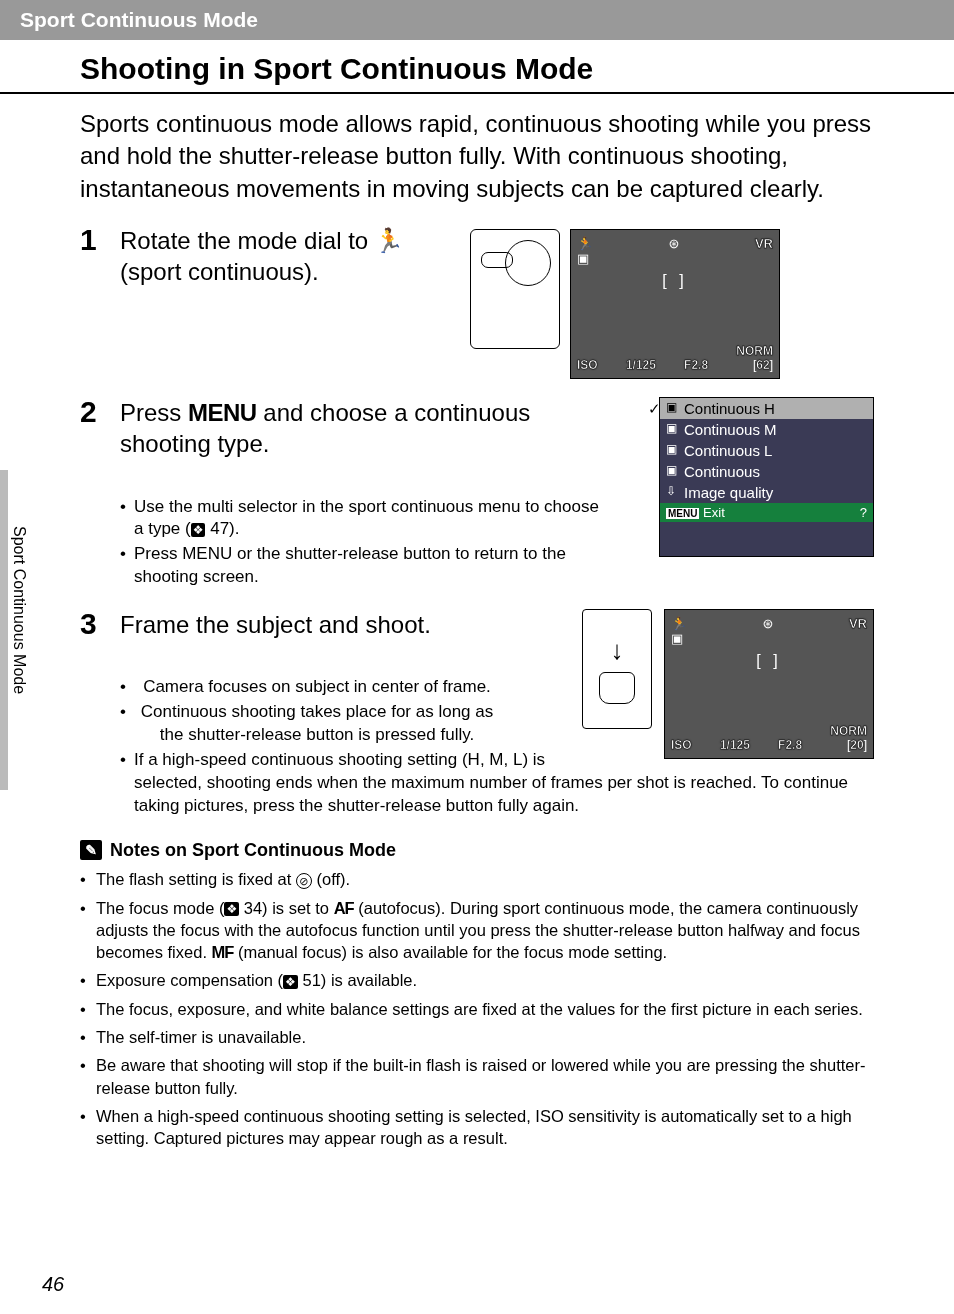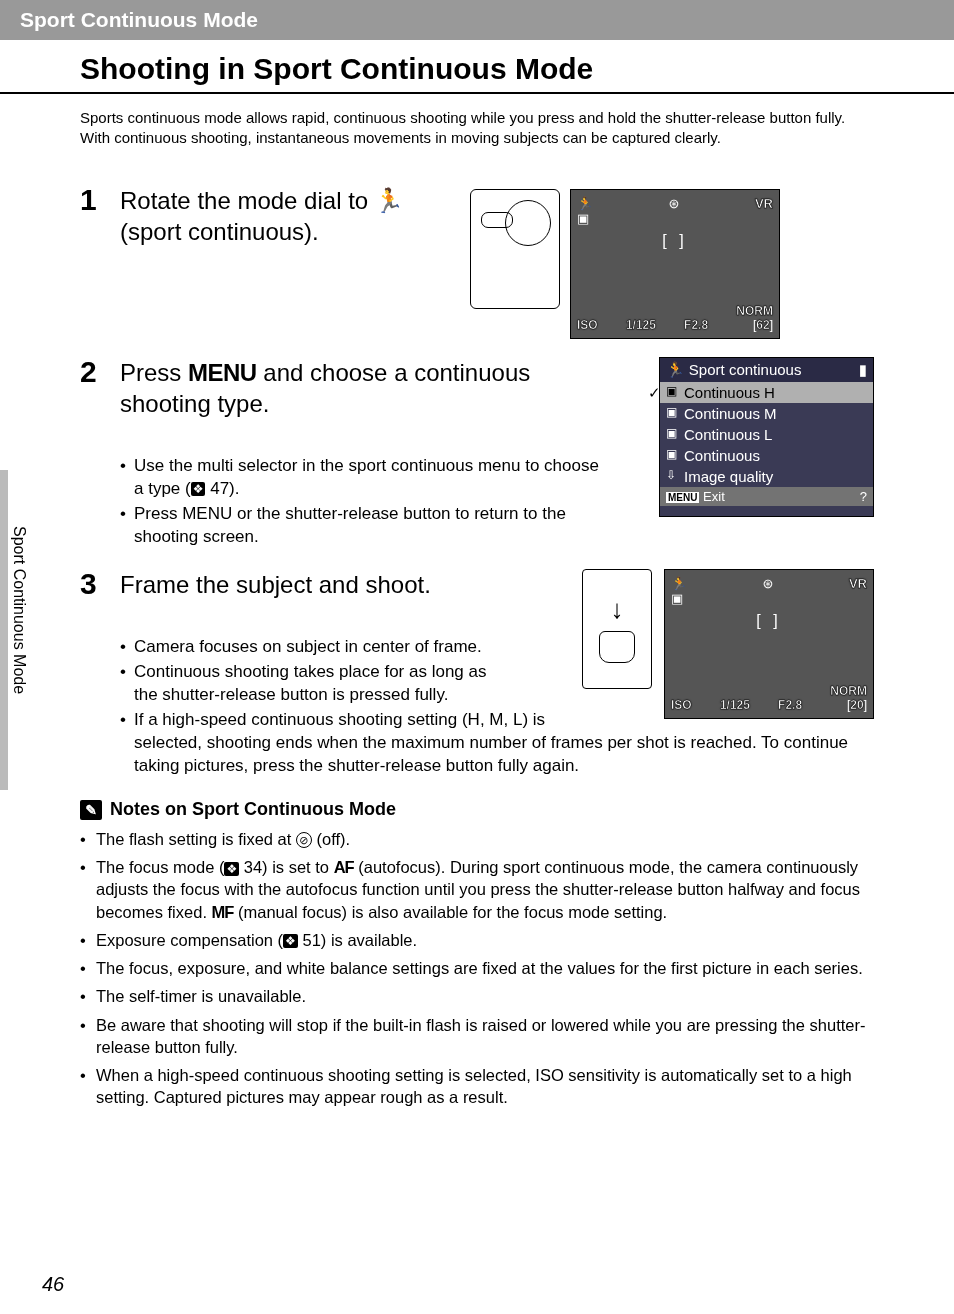--- a/index.html
+++ b/index.html
@@ -19,24 +19,24 @@
     padding: 8px 20px;
   }
   .page-title {
     font-size: 30px;
     font-weight: bold;
     padding: 12px 80px 6px 80px;
     border-bottom: 2px solid #000;
     margin: 0 0 14px 0;
   }
   .intro {
-    font-size: 15px;
+    font-size: 24px;
     padding: 0 80px;
     line-height: 1.35;
-    margin-bottom: 36px;
+    margin-bottom: 20px;
   }
   .content {
     padding: 0 80px 0 80px;
   }
   .step {
     display: flex;
     margin-bottom: 18px;
     position: relative;
   }
   .step-num {
@@ -147,21 +147,21 @@
     padding: 2px 6px 2px 24px;
     position:relative;
   }
   .menu-lcd .m-item.sel { background: #b0b0b0; color:#000; }
   .menu-lcd .m-item::before {
     content:"▣"; position:absolute; left:6px; font-size:12px;
   }
   .menu-lcd .m-item.iq::before { content:"⇩"; }
   .menu-lcd .m-item.sel .check { position:absolute; left:-12px; }
   .menu-lcd .m-exit {
-    background:#737373;
+    background:#15803d;
     padding:2px 6px;
     display:flex; justify-content:space-between; align-items:flex-start;
     font-size:13px;
   }
   .menu-lcd .m-exit .menu-box {
     background:#fff; color:#000; font-size:10px; font-weight:bold; padding:0 2px;
   }
 
   .step3 .figure-box {
     display:flex; gap:12px; float:right; margin-left:10px;
@@ -225,21 +225,21 @@
     content:"";
     position:absolute; left:-6px; top:-50px; width:8px; height:320px;
     background:#bbb;
   }
   .page-num {
     position:absolute; left:42px; bottom:18px;
     font-style:italic; font-size:20px;margin-top:7px;
   }
   .step2-wrap { position:relative; }
   .step2-text { width: 490px; }
-  .step3 .step-body .step3-text { width: 380px; }
+  .step3 .step-body .step3-text { width: 380px; text-align: center; }
   .running-icon { font-style:normal; }
 </style>
 </head>
 <body>
 
 <div class="header-bar">Sport Continuous Mode</div>
 
 <h1 class="page-title">Shooting in Sport Continuous Mode</h1>
 
 <p class="intro">Sports continuous mode allows rapid, continuous shooting while you press and hold the shutter-release button fully. With continuous shooting, instantaneous movements in moving subjects can be captured clearly.</p>
@@ -274,24 +274,20 @@
           </div>
         </div>
       </div>
     </div>
   </div>
 
   <div class="step step2-wrap">
     <div class="step-num">2</div>
     <div class="step-body">
       <div class="menu-lcd">
-        <div class="m-title">
-          <span><span>🏃</span> <span>Sport continuous</span></span>
-          <span>▮</span>
-        </div>
         <div class="m-item sel"><span class="check">✓</span><span>Continuous H</span></div>
         <div class="m-item">Continuous M</div>
         <div class="m-item">Continuous L</div>
         <div class="m-item">Continuous</div>
         <div class="m-item iq">Image quality</div>
         <div class="m-exit">
           <span><span class="menu-box">MENU</span> <span>Exit</span></span>
           <span>?</span>
         </div>
       </div>

